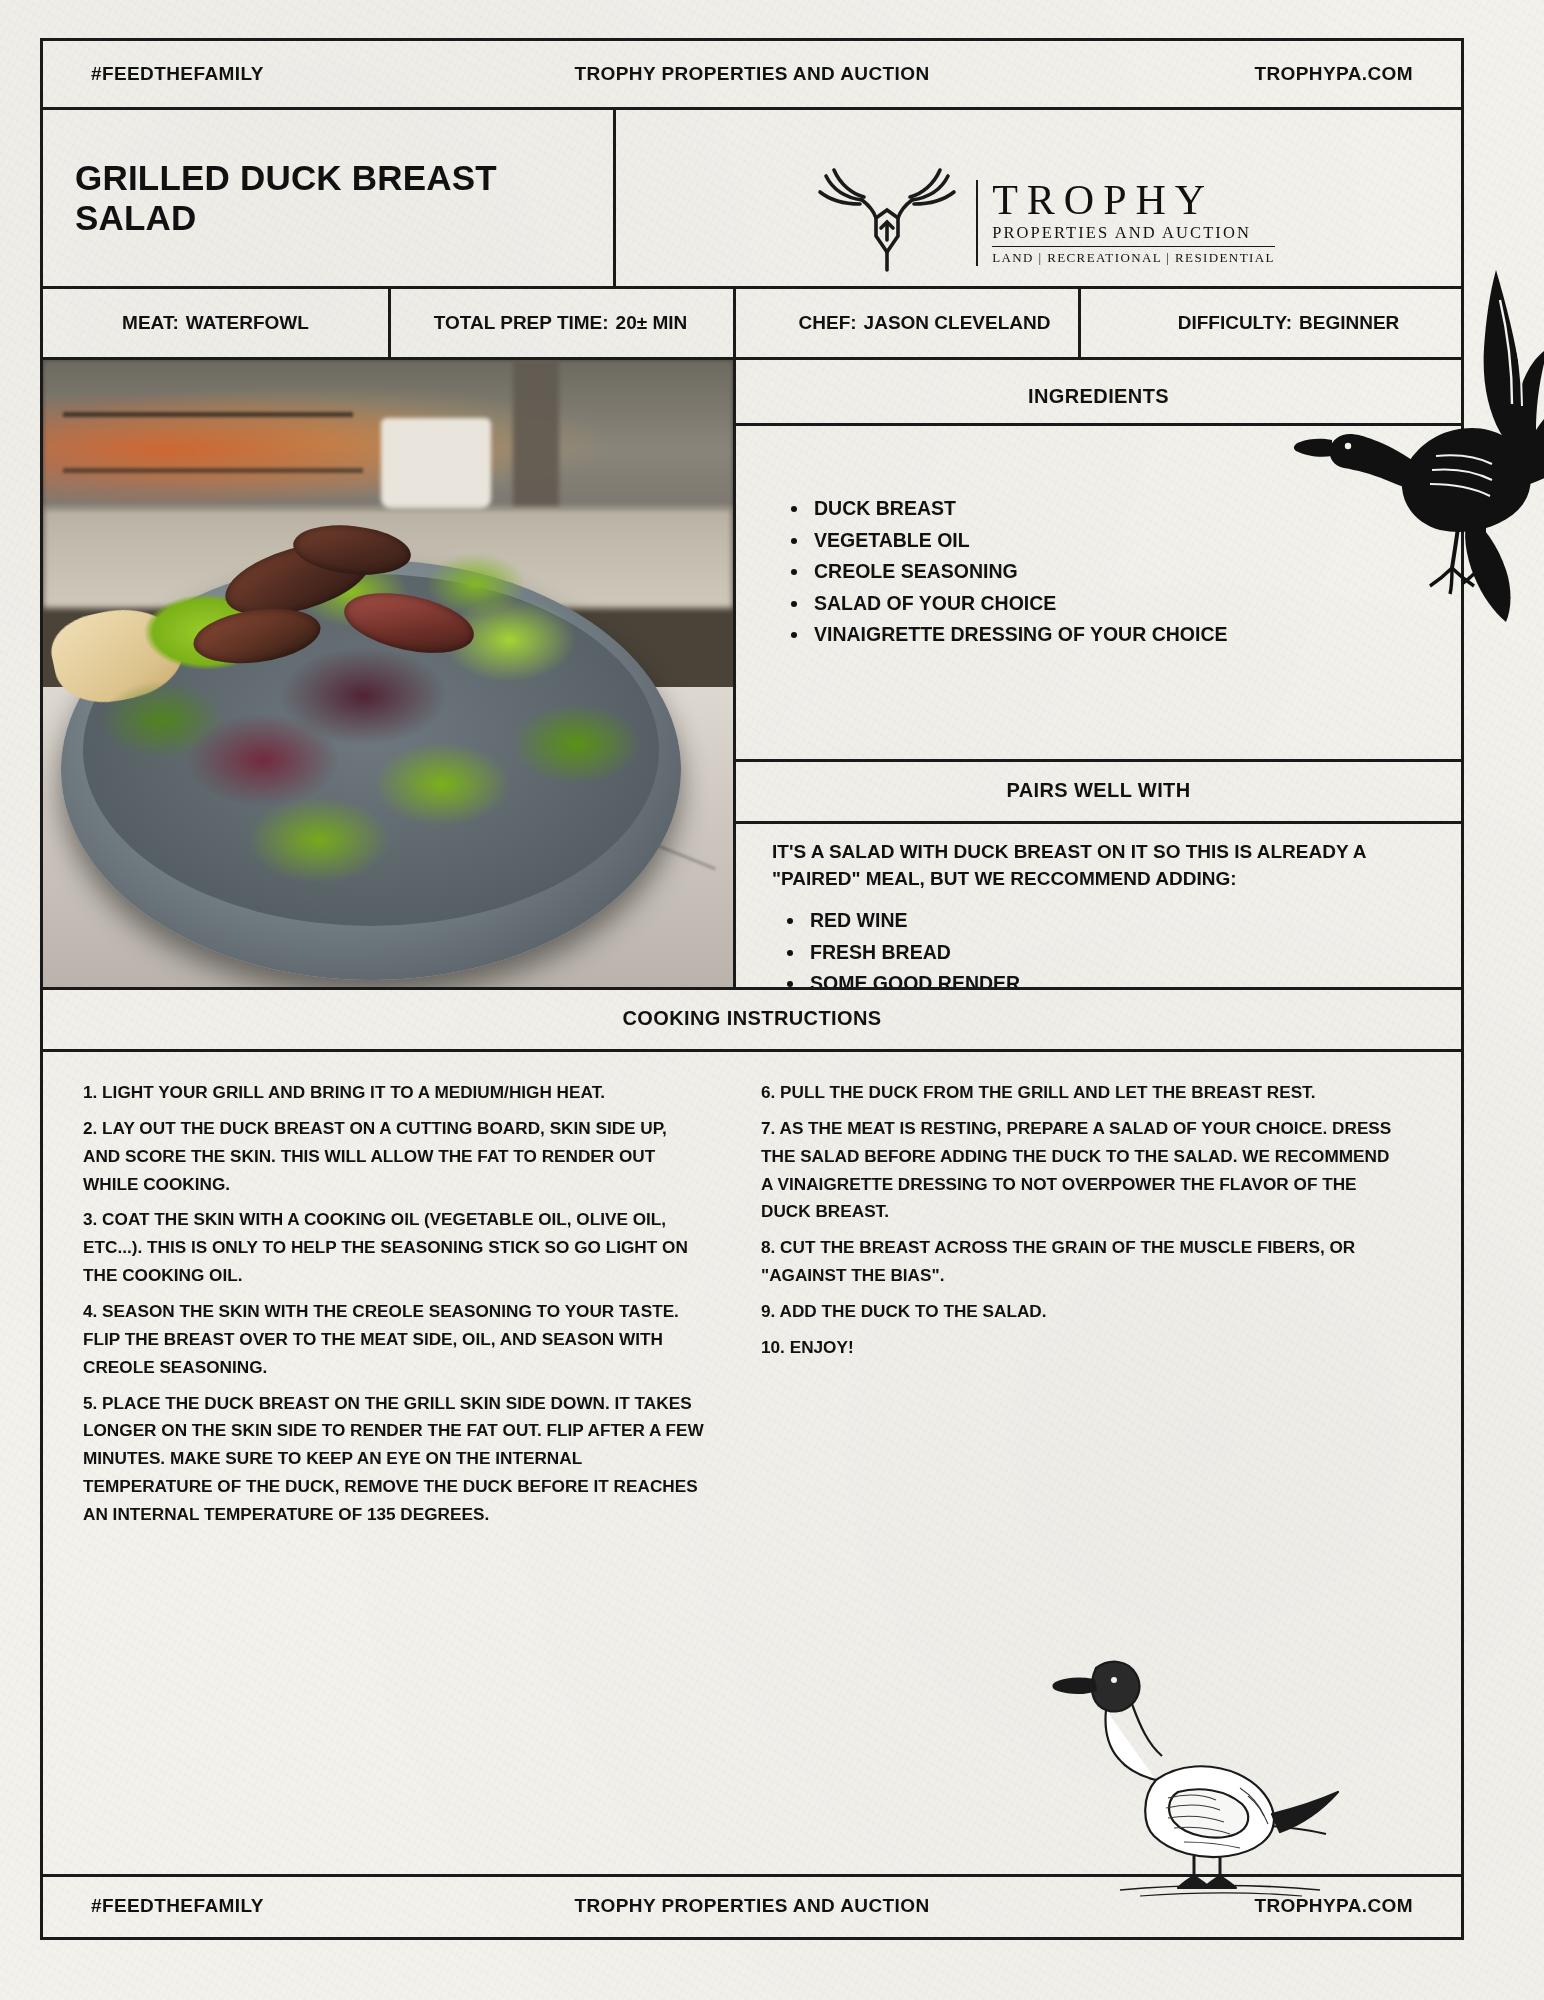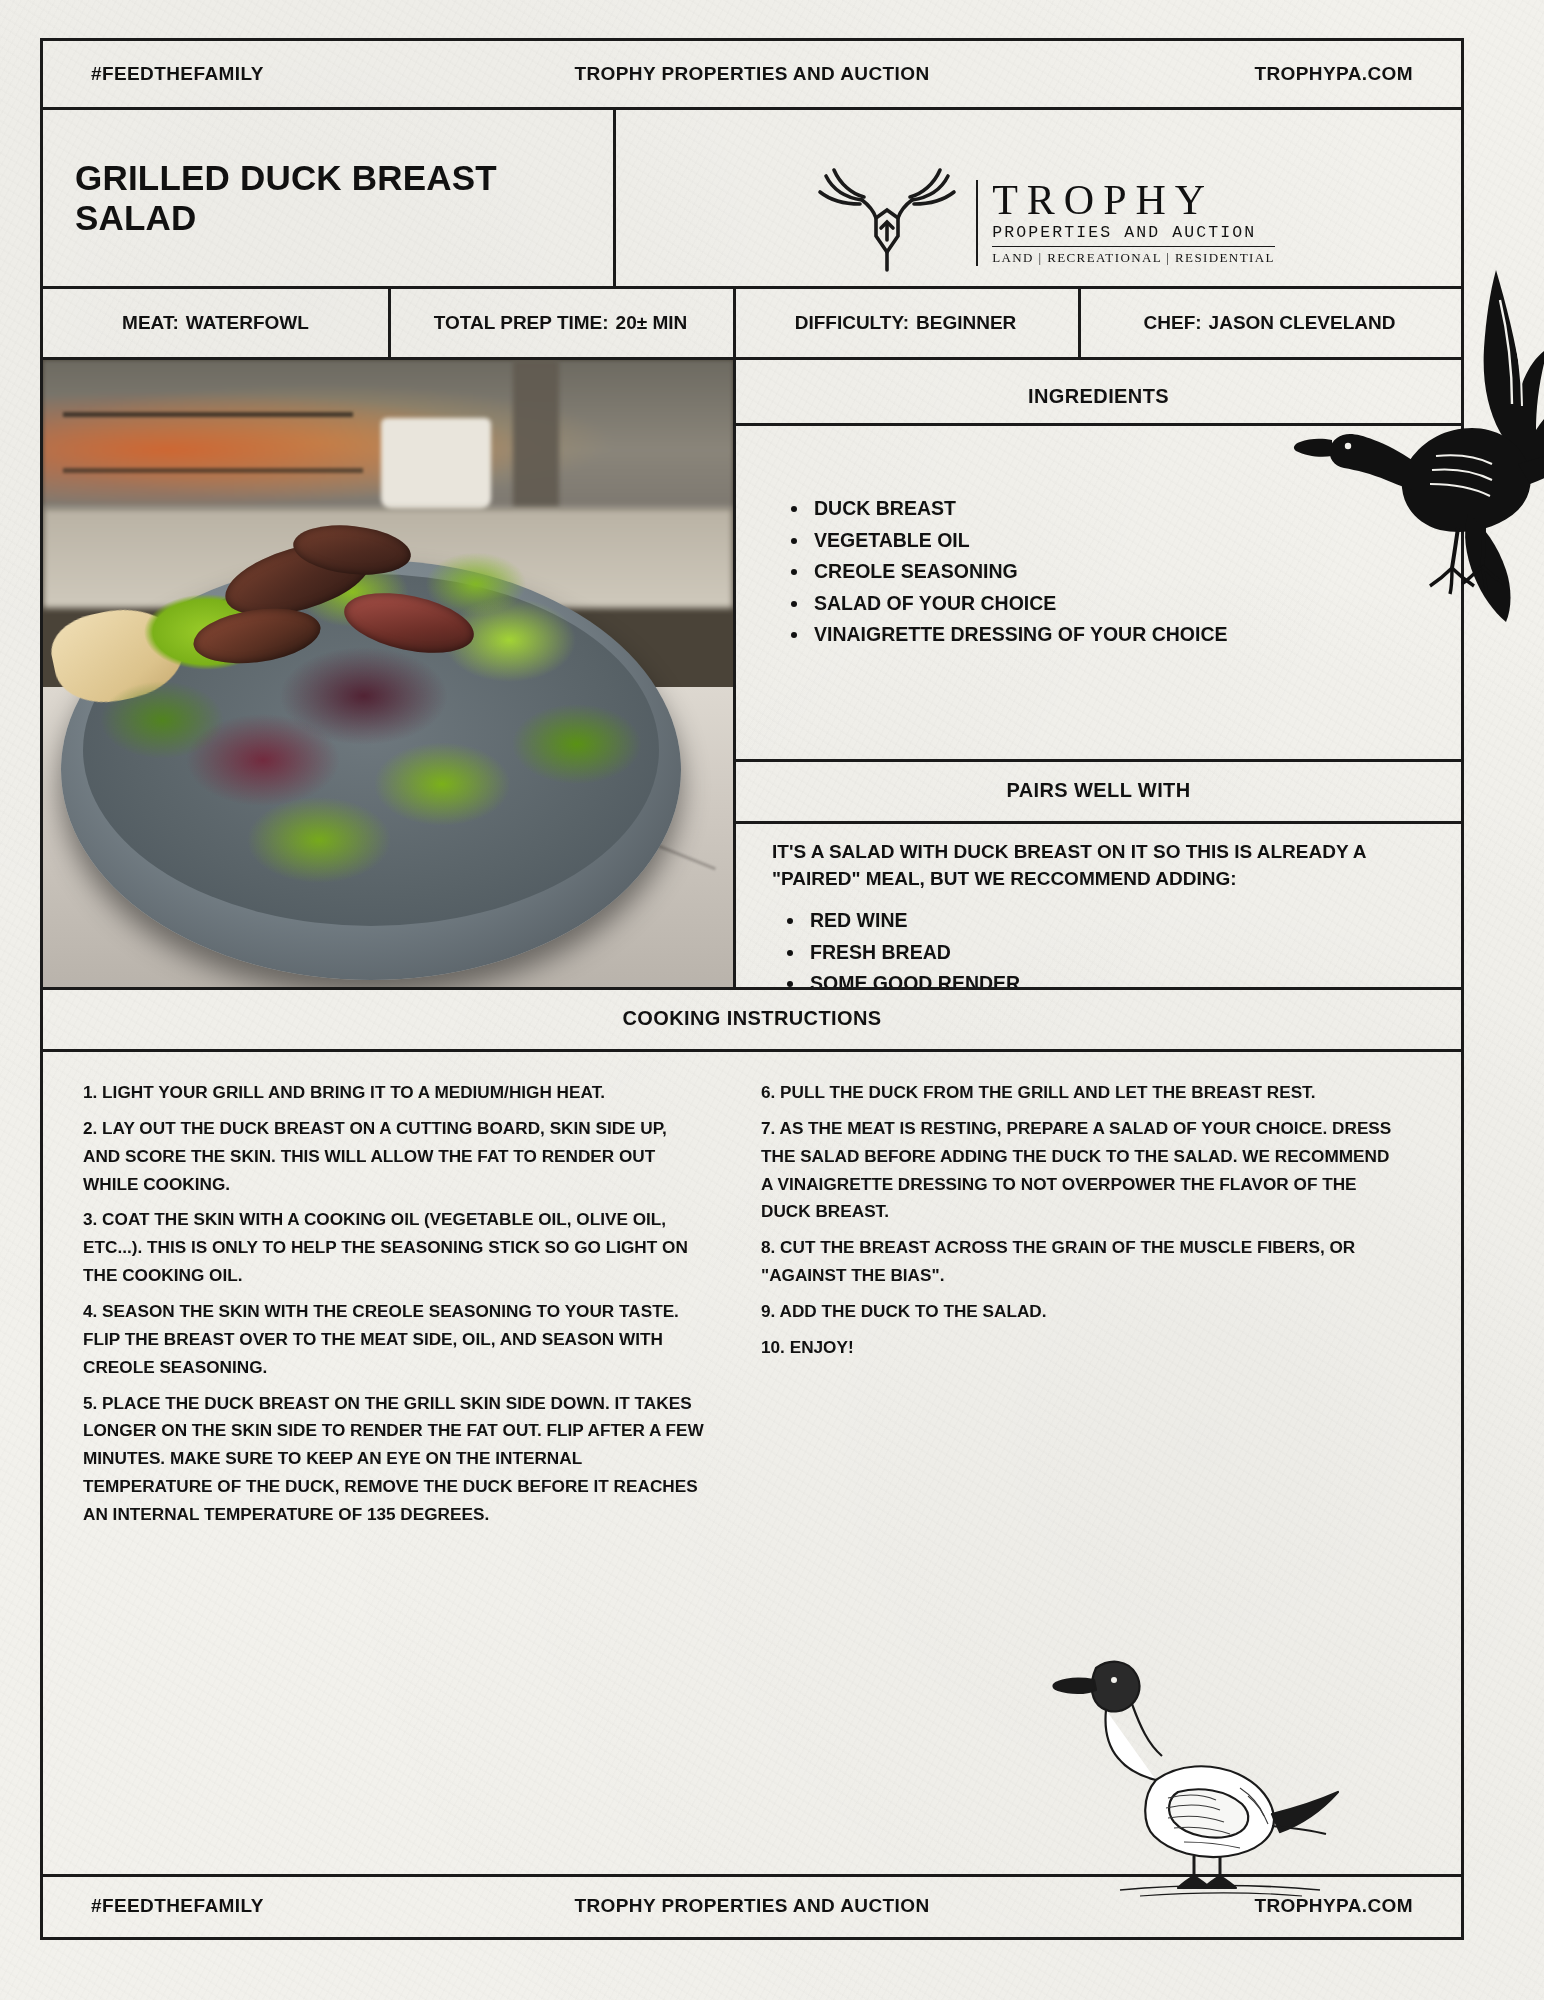--- a/index.html
+++ b/index.html
@@ -97,21 +97,21 @@
   }
   .logo-wrap { display: flex; align-items: center; gap: 14px; }
   .logo-text { display: flex; flex-direction: column; }
   .logo-text .lt1 {
     font-family: "Liberation Serif", serif;
     font-size: 42px;
     letter-spacing: 9px;
     line-height: 1.02;
   }
   .logo-text .lt2 {
-    font-family: Liberation Mono, monospace;
+    font-family: Liberation Serif, serif;
     font-size: 16.5px;
     letter-spacing: 2.1px;
     line-height: 1.3;
     border-bottom: 1.5px solid #1a1a1a;
     padding-bottom: 3px;
   }
   .logo-text .lt3 {
     font-family: "Liberation Serif", serif;
     font-size: 13px;
     letter-spacing: 1.4px;
@@ -357,27 +357,27 @@
 
     <div class="meta">
       <div class="cell c1">
         <span class="lab">MEAT:</span>
         <span class="val">WATERFOWL</span>
       </div>
       <div class="cell c2">
         <span class="lab">TOTAL PREP TIME:</span>
         <span class="val">20± MIN</span>
       </div>
+      <div class="cell c4">
+        <span class="lab">CHEF:</span>
+        <span class="val">JASON CLEVELAND</span>
+      </div>
       <div class="cell c3">
         <span class="lab">DIFFICULTY:</span>
         <span class="val">BEGINNER</span>
-      </div>
-      <div class="cell c4">
-        <span class="lab">CHEF:</span>
-        <span class="val">JASON CLEVELAND</span>
       </div>
     </div>
     <div class="vr" style="left:345px; top:248px; height:68px;"></div>
     <div class="vr" style="left:690px; top:248px; height:68px;"></div>
     <div class="vr" style="left:1035px; top:248px; height:68px;"></div>
     <div class="hr" style="top:316px;"></div>
 
     <div class="photo">
       <div class="blurtop"></div>
       <div class="shelf"></div>

